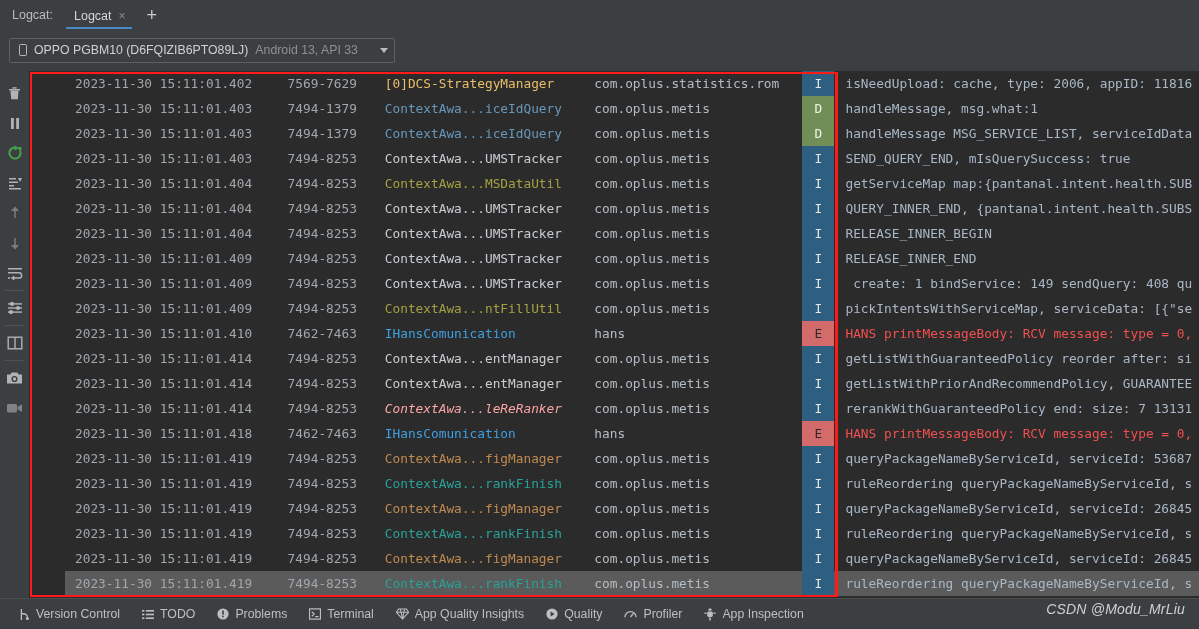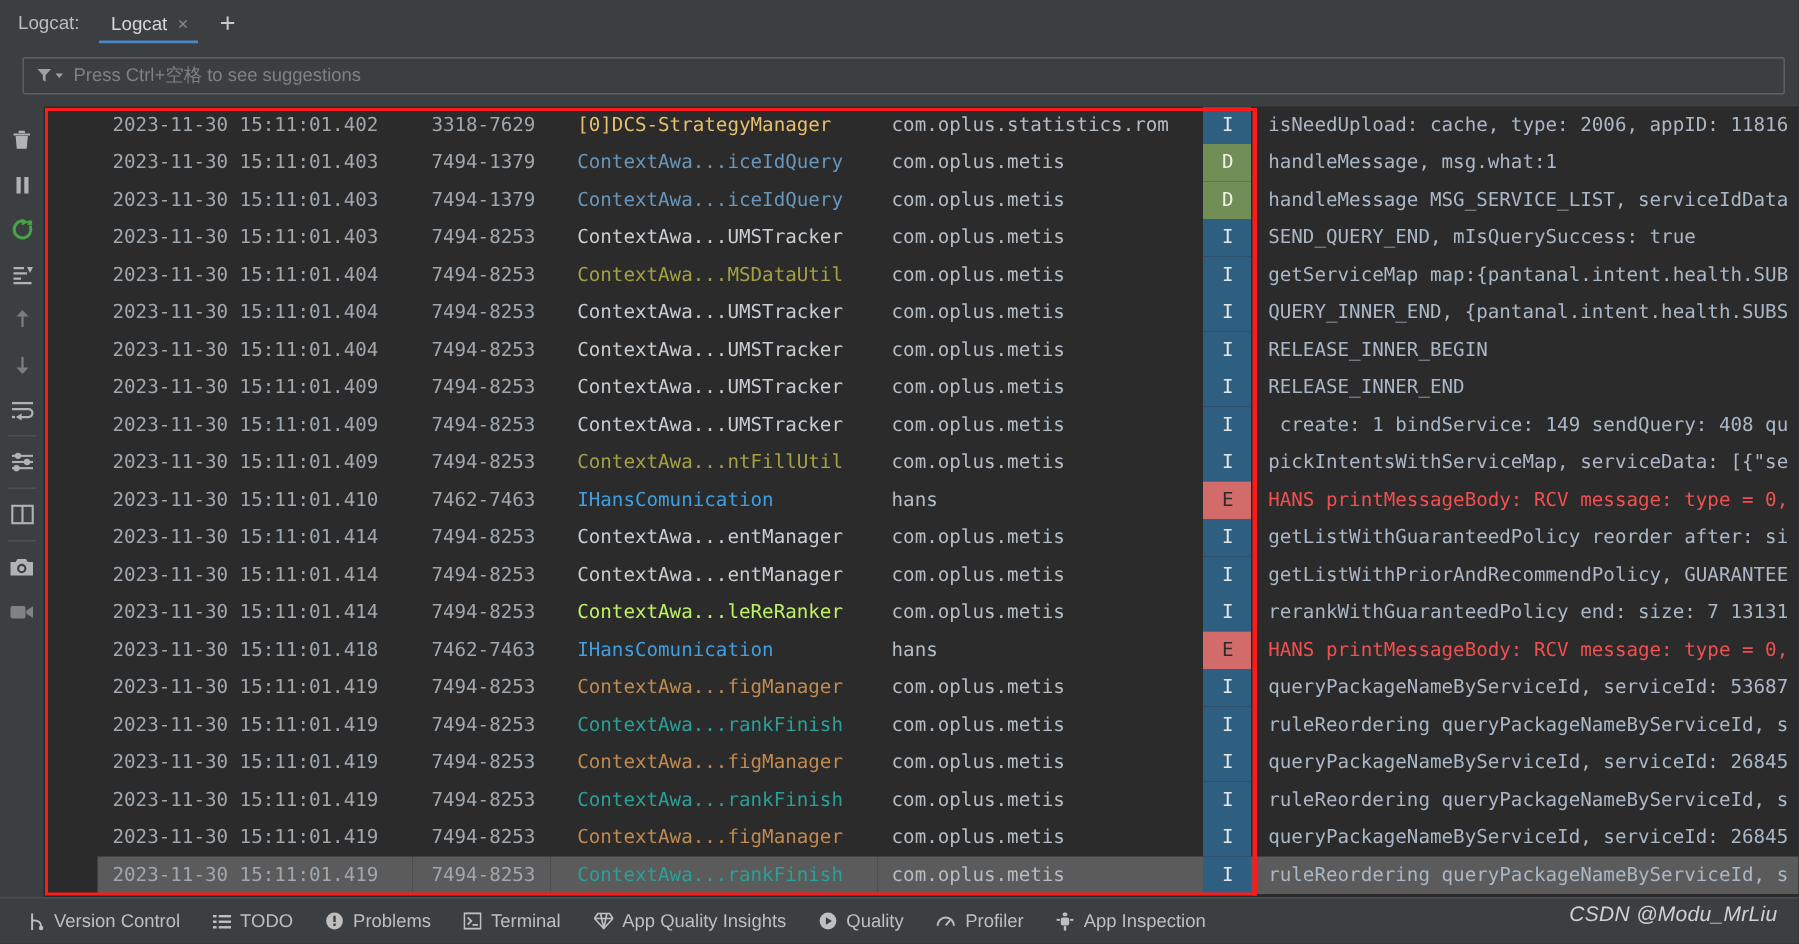--- a/index.html
+++ b/index.html
@@ -140,30 +140,25 @@
 <div class="tabbar">
   <span class="tabbar-title">Logcat:</span>
   <div class="tab active">
     <span>Logcat</span>
     <span class="tab-close">×</span>
   </div>
   <div class="tab-add">+</div>
 </div>
 
 <div class="toolrow">
-  <div class="filter-box">
-    <span class="filter-ico">
-      <svg width="12" height="12" viewBox="0 0 12 12">
-            <polygon points="1,2 10,2 6.4,6.2 6.4,10.5 4.6,9.3 4.6,6.2" fill="#9ea2a6"></polygon>
-          </svg>
-      <svg width="5" height="5" viewBox="0 0 5 5">
-            <polygon points="0,1 5,1 2.5,4" fill="#9ea2a6"></polygon>
-          </svg>
-    </span>
-    <span class="filter-placeholder">Press Ctrl+空格 to see suggestions</span>
+  <div class="device-combo">
+    <span class="phone-ico"></span>
+    <span class="device-name">OPPO PGBM10 (D6FQIZIB6PTO89LJ)</span>
+    <span class="device-meta">Android 13, API 33</span>
+    <span class="combo-arrow"></span>
   </div>
 </div>
 
 <div class="rail">
   <div class="rail-btn">
     <svg width="15" height="16" viewBox="0 0 15 16">
           <path d="M2 4h11v1.4H2z" fill="#b0b3b6"></path>
           <path d="M5.4 2.2h4.2v1.4H5.4z" fill="#b0b3b6"></path>
           <path d="M3.4 5.6h8.2l-.8 8.6H4.2z" fill="#b0b3b6"></path>
         </svg>
@@ -242,21 +237,21 @@
           <polygon points="11.6,5 16,2.2 16,10 11.6,7.2" fill="#7f8386"></polygon>
         </svg>
   </div>
 </div>
 
 <div class="logpanel">
   <table class="logtable">
     <tbody id="log-body">
           <tr class="logrow">
             <td class="c-ts">2023-11-30 15:11:01.402</td>
-            <td class="c-pid">3318-7629</td>
+            <td class="c-pid">7569-7629</td>
             <td class="c-tag" style="color: rgb(232, 191, 106);">[0]DCS-StrategyManager</td>
             <td class="c-pkg">com.oplus.statistics.rom</td>
             <td class="c-lvl"><span class="lvlcell lvl-I">I</span></td>
             <td class="c-msg" style="color: rgb(169, 183, 198);">isNeedUpload: cache, type: 2006, appID: 11816</td>
           </tr>
           <tr class="logrow">
             <td class="c-ts">2023-11-30 15:11:01.403</td>
             <td class="c-pid">7494-1379</td>
             <td class="c-tag" style="color: rgb(104, 151, 187);">ContextAwa...iceIdQuery</td>
             <td class="c-pkg">com.oplus.metis</td>
@@ -347,21 +342,21 @@
             <td class="c-ts">2023-11-30 15:11:01.414</td>
             <td class="c-pid">7494-8253</td>
             <td class="c-tag" style="color: rgb(200, 205, 210);">ContextAwa...entManager</td>
             <td class="c-pkg">com.oplus.metis</td>
             <td class="c-lvl"><span class="lvlcell lvl-I">I</span></td>
             <td class="c-msg" style="color: rgb(169, 183, 198);">getListWithPriorAndRecommendPolicy, GUARANTEE</td>
           </tr>
           <tr class="logrow">
             <td class="c-ts">2023-11-30 15:11:01.414</td>
             <td class="c-pid">7494-8253</td>
-            <td class="c-tag" style="color: #bef264;">ContextAwa...leReRanker</td>
+            <td class="c-tag" style="color: #fca5a5; font-style: italic;">ContextAwa...leReRanker</td>
             <td class="c-pkg">com.oplus.metis</td>
             <td class="c-lvl"><span class="lvlcell lvl-I">I</span></td>
             <td class="c-msg" style="color: rgb(169, 183, 198);">rerankWithGuaranteedPolicy end: size: 7 13131</td>
           </tr>
           <tr class="logrow">
             <td class="c-ts">2023-11-30 15:11:01.418</td>
             <td class="c-pid">7462-7463</td>
             <td class="c-tag" style="color: rgb(63, 159, 224);">IHansComunication</td>
             <td class="c-pkg">hans</td>
             <td class="c-lvl"><span class="lvlcell lvl-E">E</span></td>

